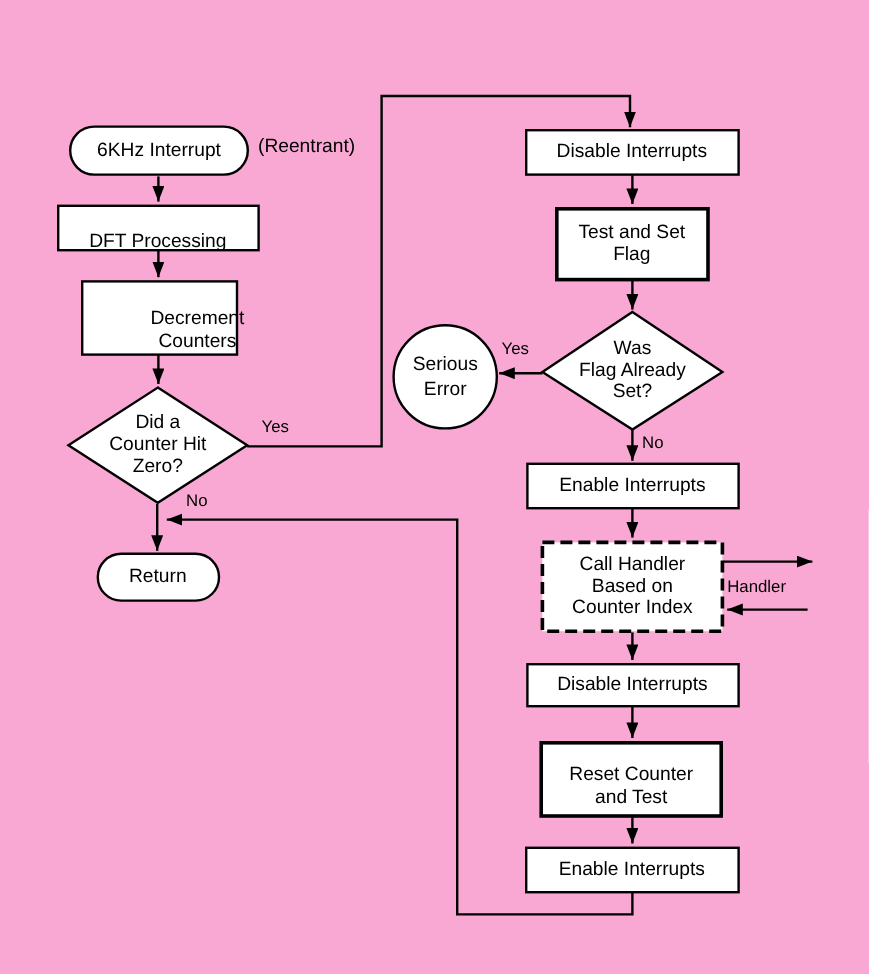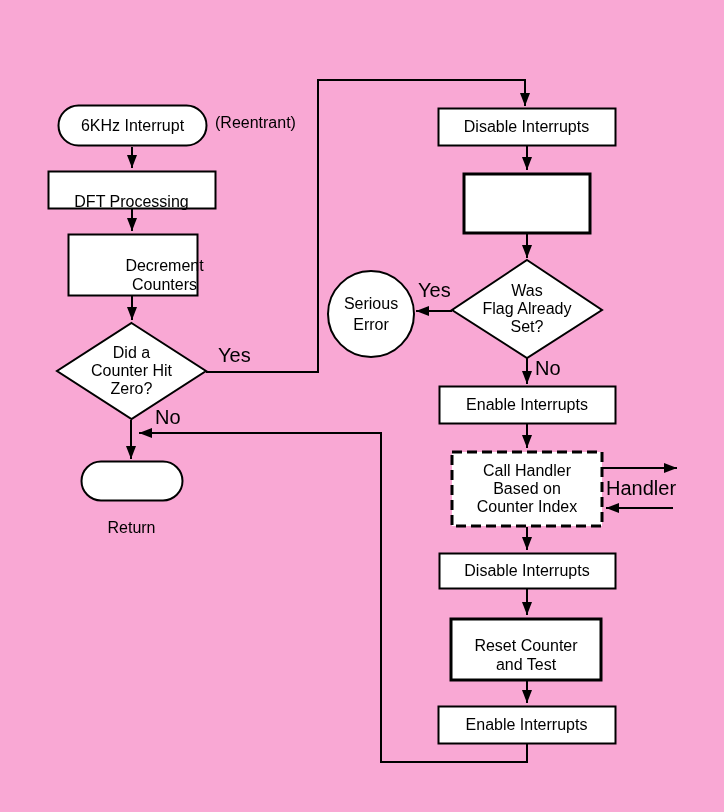--- a/index.html
+++ b/index.html
@@ -20,21 +20,21 @@
     align-items: center;
     justify-content: center;
     text-align: center;
     font-size: 16px;
     line-height: 19px;
     color: #000000;
     white-space: nowrap;
   }
   .edge-lbl {
     position: absolute;
-    font-size: 20px;
+    font-size: 14px;
     line-height: 19px;
     color: #000000;
     white-space: nowrap;
   }
   .note { font-size: 16px; }
 </style>
 </head>
 <body>
 
 <div class="canvas">
@@ -107,28 +107,32 @@
   </div>
 
   <div class="edge-lbl" style="left:218px; top:346px;">
     <span>Yes</span>
   </div>
 
   <div class="edge-lbl" style="left:155px; top:408px;">
     <span>No</span>
   </div>
 
-  <div class="lbl" style="left:81px; top:461px; width:101px; height:39px;margin-top:47px;">
+  <div class="lbl" style="left:81px; top:461px; width:101px; height:39px;">
     <span>Return</span>
   </div>
 
   <div class="lbl" style="left:438px; top:108px; width:177px; height:37px;">
     <span>Disable Interrupts</span>
   </div>
 
+  <div class="lbl" style="left:463px; top:173px; width:127px; height:60px;">
+    <span>Test and Set</span>
+    <span>Flag</span>
+  </div>
 
   <div class="lbl" style="left:452px; top:273px; width:150px; height:72px; line-height:18px;">
     <span>Was</span>
     <span>Flag Already</span>
     <span>Set?</span>
   </div>
 
   <div class="lbl" style="left:328px; top:294px; width:86px; height:40px;justify-content:space-between;">
     <span>Serious</span>
     <span>Error</span>

